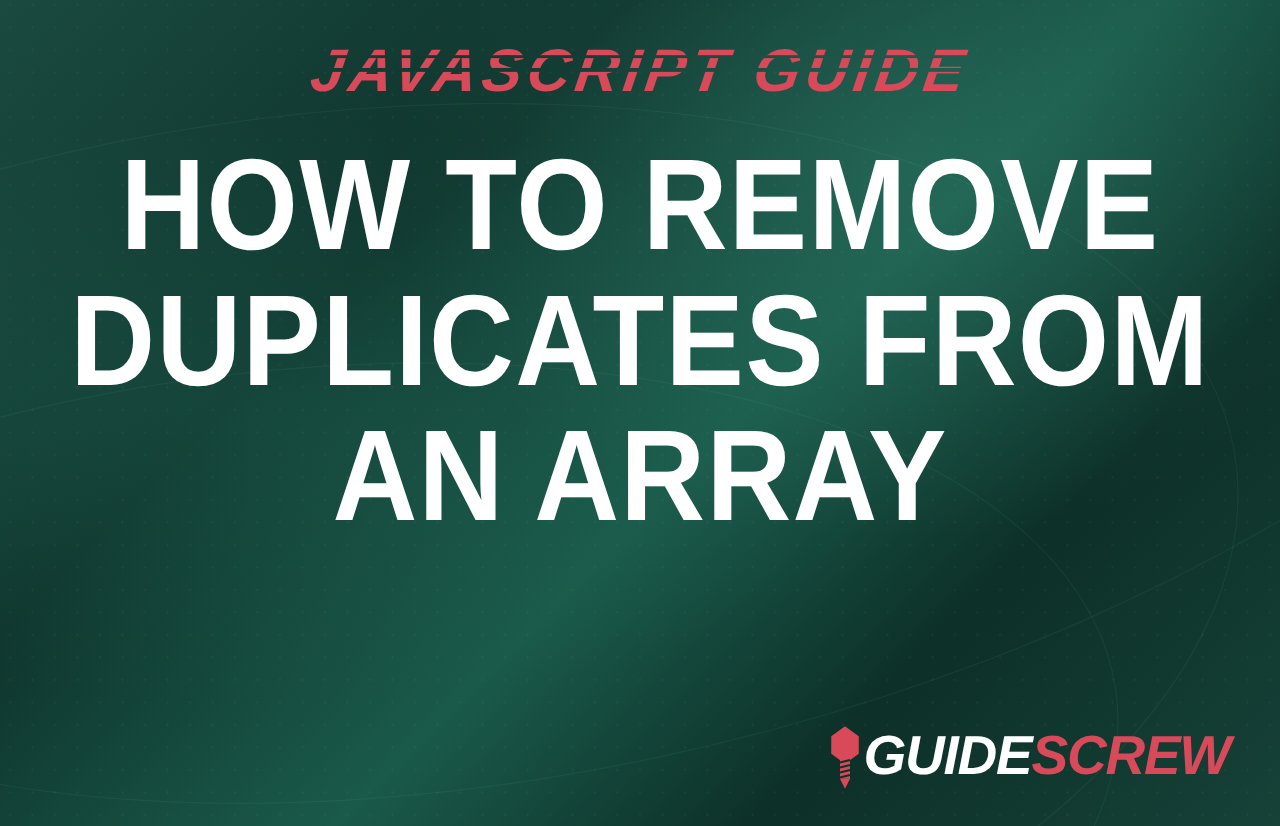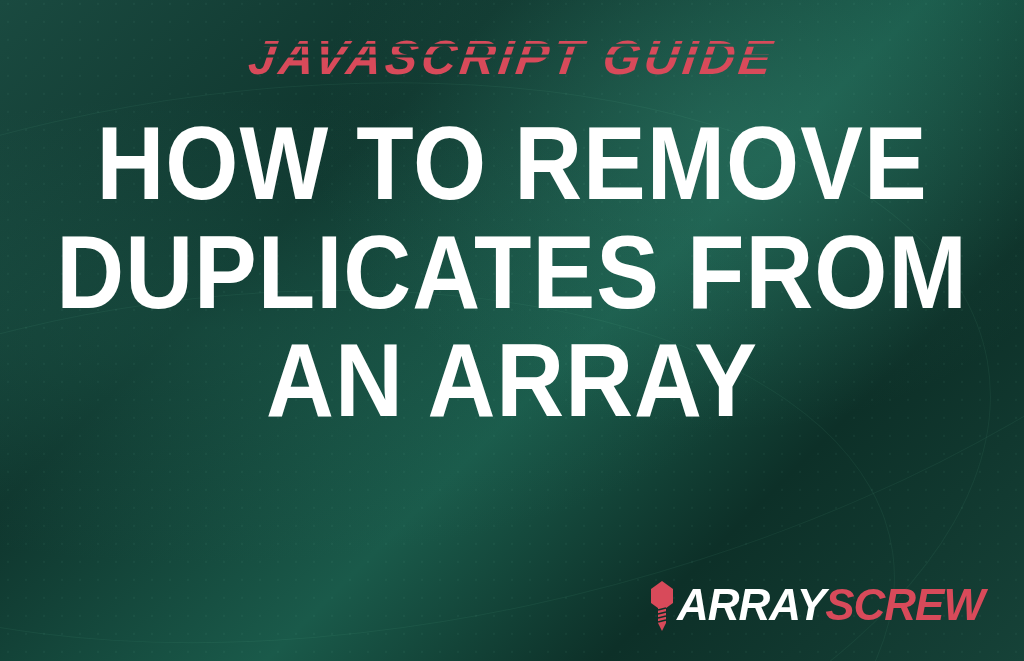--- a/index.html
+++ b/index.html
@@ -153,16 +153,16 @@
       <svg class="screw-svg" viewBox="0 0 26 52" xmlns="http://www.w3.org/2000/svg">
         <polygon points="13,2 24,10 24,24 13,32 2,24 2,10" fill="#d84a5a"></polygon>
         <rect x="9" y="28" width="8" height="16" fill="#d84a5a"></rect>
         <polygon points="9,44 17,44 13,52" fill="#d84a5a"></polygon>
         <line x1="9" y1="31" x2="17" y2="29" stroke="#0d3028" stroke-width="1.5"></line>
         <line x1="9" y1="35" x2="17" y2="33" stroke="#0d3028" stroke-width="1.5"></line>
         <line x1="9" y1="39" x2="17" y2="37" stroke="#0d3028" stroke-width="1.5"></line>
         <line x1="9" y1="43" x2="17" y2="41" stroke="#0d3028" stroke-width="1.5"></line>
       </svg>
     </span>
-    <span class="logo-linux">ARRAY</span>
+    <span class="logo-linux">GUIDE</span>
     <span class="logo-brand">SCREW</span>
   </div>
 </div>
 
 </body></html>

